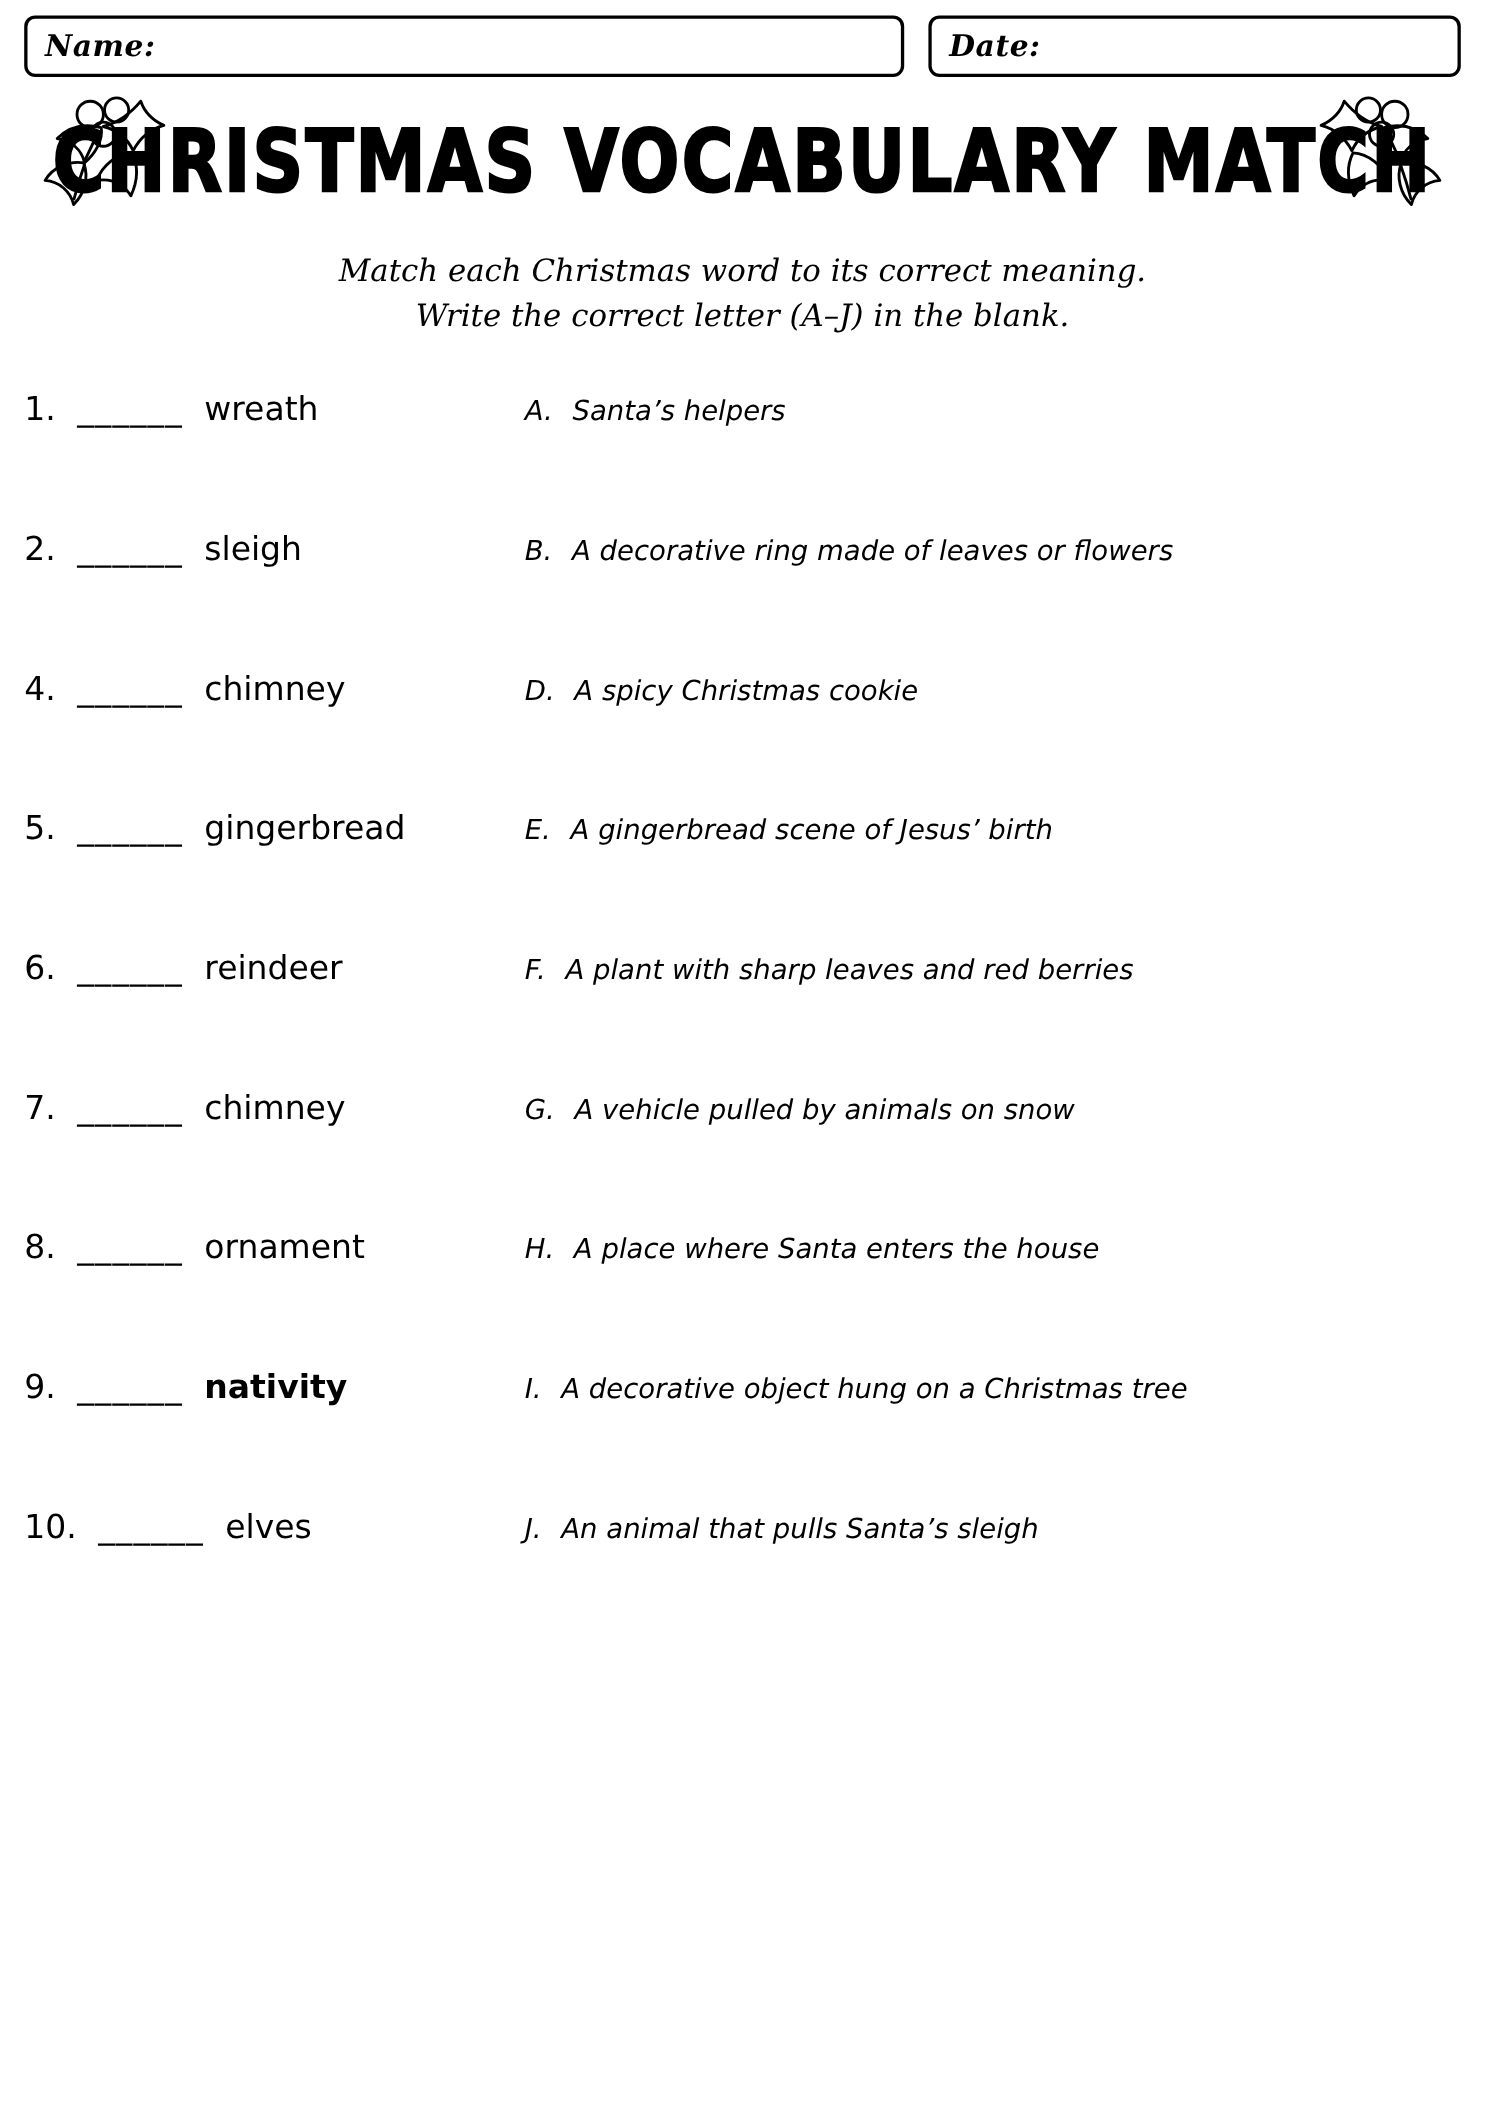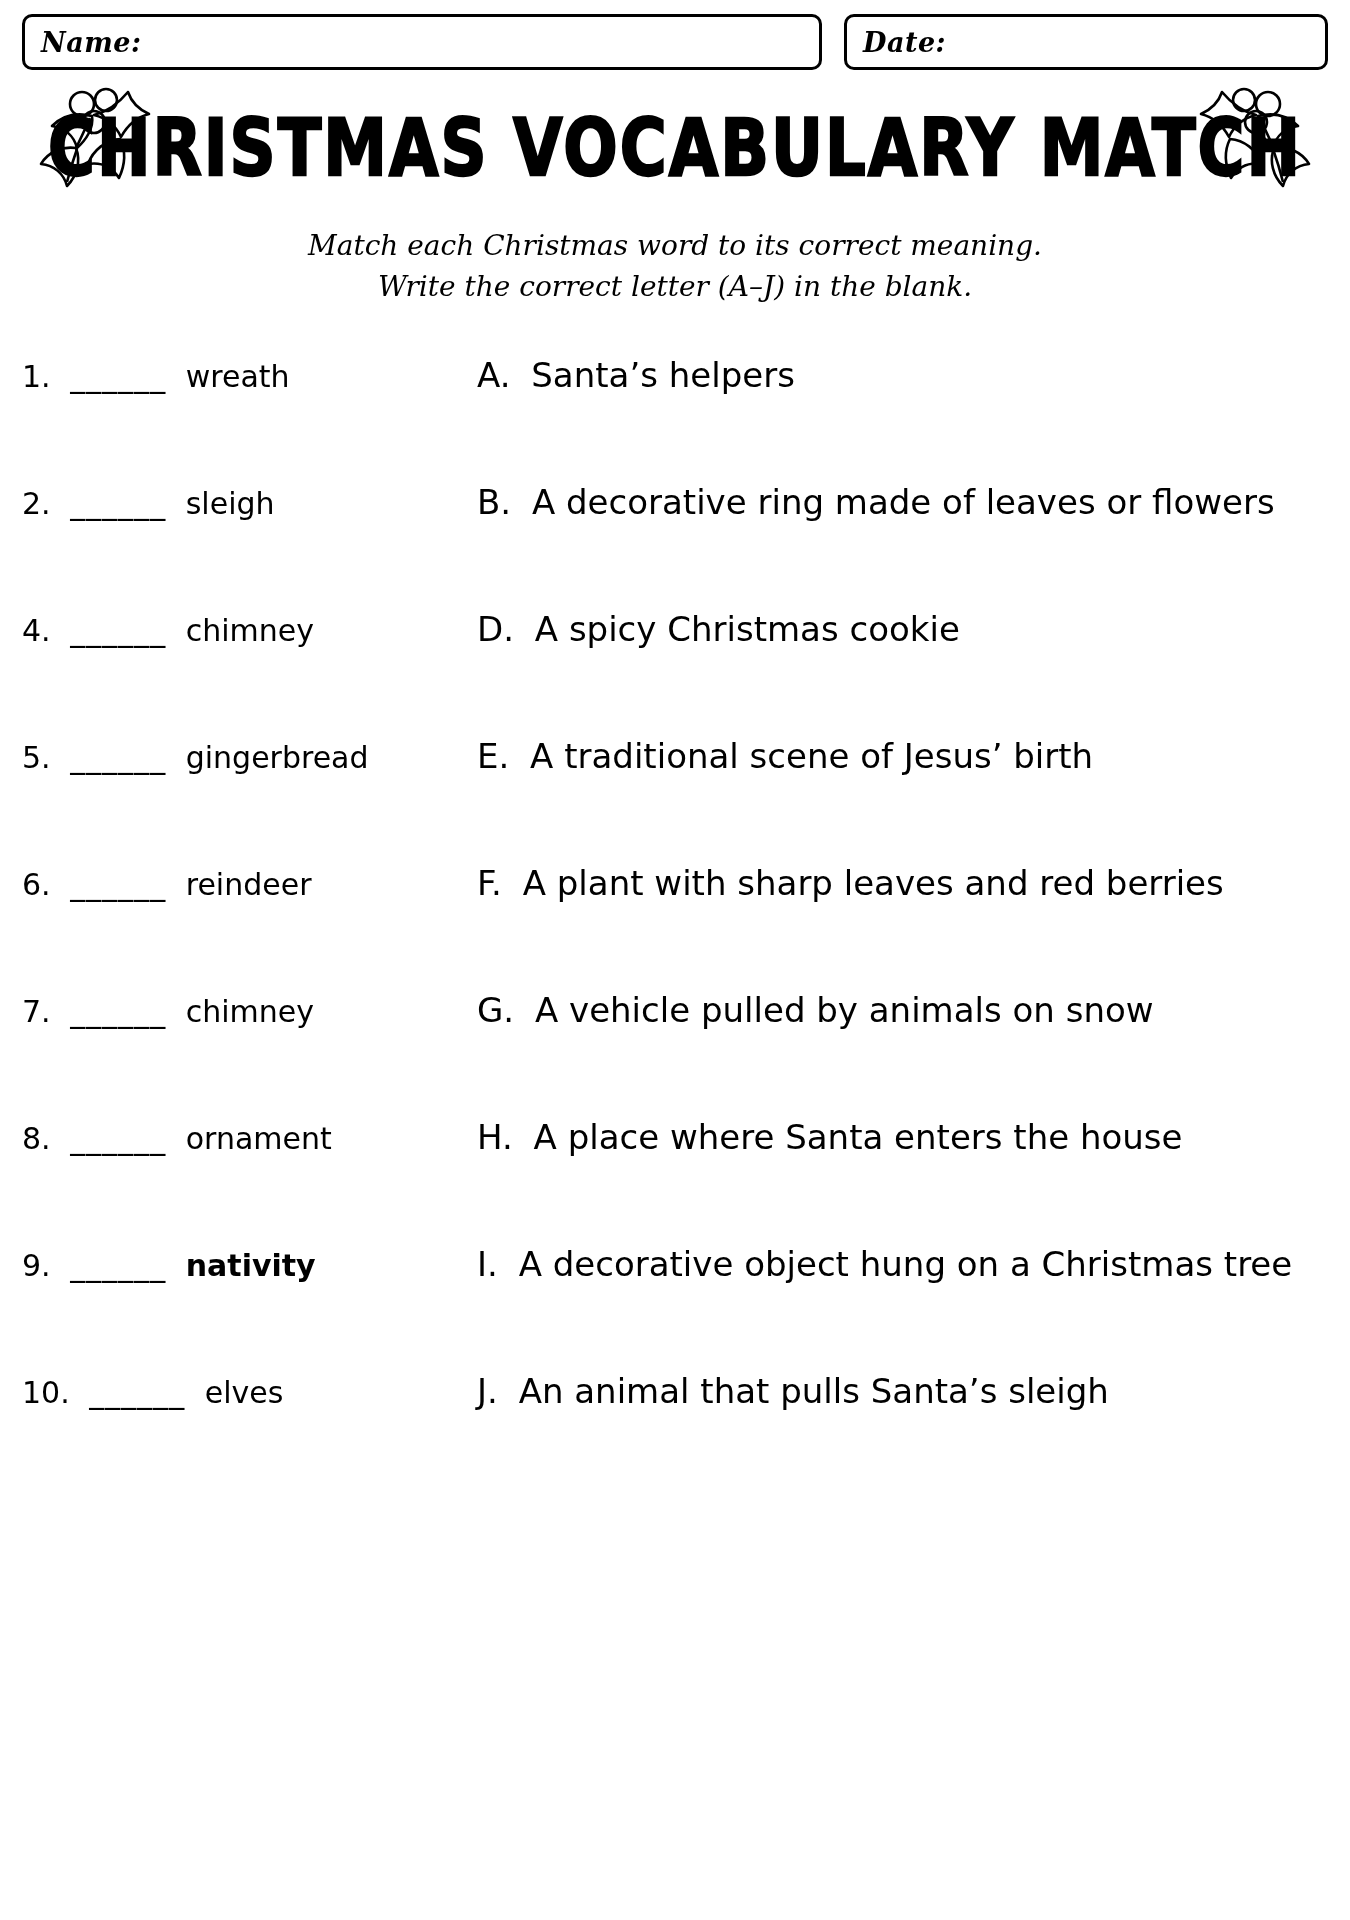--- a/index.html
+++ b/index.html
@@ -99,22 +99,23 @@
     flex: 0 0 455px;
     font-size: 30px;
     letter-spacing: 0px;
     white-space: nowrap;
   }
   .num { }
   .blank { letter-spacing: 1px; }
   .word { }
   .right-col {
     flex: 1 1 auto;
-    font-size: 34px;
+    font-size: 25px;
     white-space: nowrap;
+    font-style: italic;
   }
 </style>
 </head>
 <body>
 
 <div class="page">
 
   <div class="id-row">
     <div class="id-box name">
       <span class="id-label">Name:</span>
@@ -200,21 +201,21 @@
     </div>
 
     <div class="match-row">
       <div class="left-col">
         <span class="num" style="margin-right: 10px;">5.</span>
         <span class="blank" style="margin-right: 10px;">______</span>
         <span class="word" style="margin-right: 10px;">gingerbread</span>
       </div>
       <div class="right-col">
         <span style="margin-right: 10px;">E.</span>
-        <span style="margin-right: 10px;">A traditional scene of Jesus’ birth</span>
+        <span style="margin-right: 10px;">A gingerbread scene of Jesus’ birth</span>
       </div>
     </div>
 
     <div class="match-row">
       <div class="left-col">
         <span class="num" style="margin-right: 10px;">6.</span>
         <span class="blank" style="margin-right: 10px;">______</span>
         <span class="word" style="margin-right: 10px;">reindeer</span>
       </div>
       <div class="right-col">

